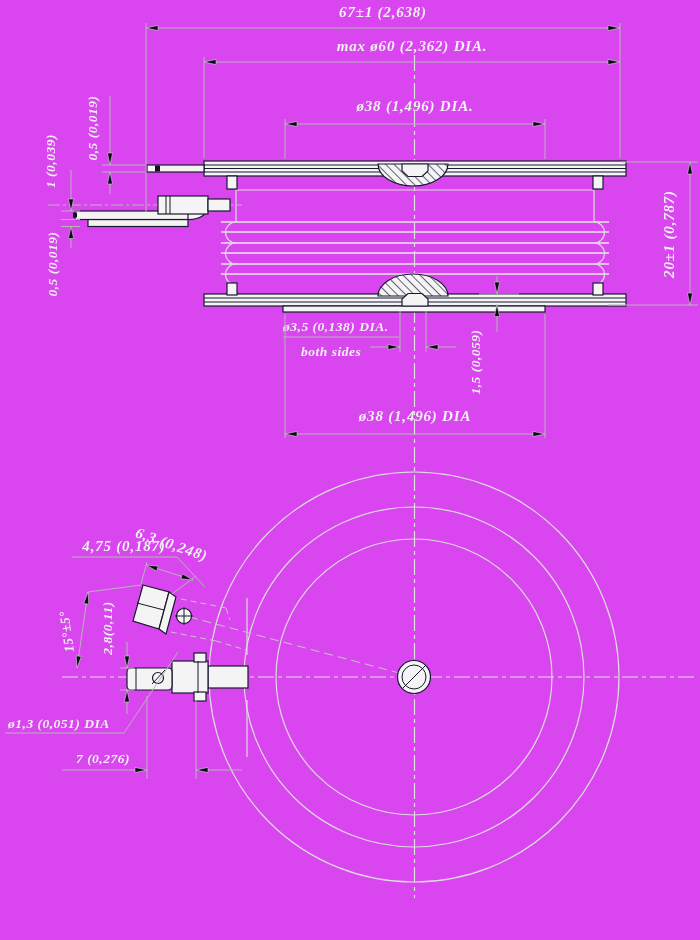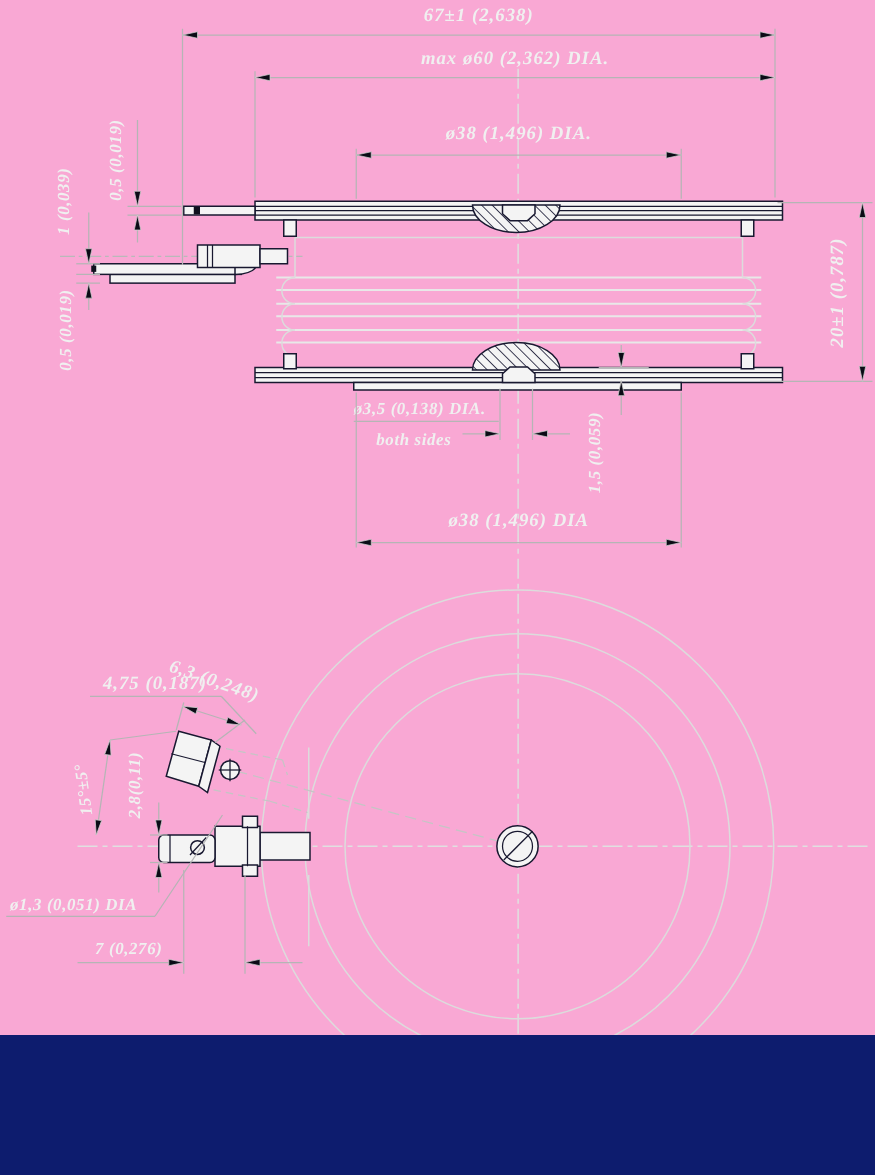--- a/index.html
+++ b/index.html
@@ -1,16 +1,16 @@
 <!DOCTYPE html>
 <html><head>
 <meta charset="utf-8">
 <style>
   html,body{margin:0;padding:0;background:#0d1c6e;}
-  .sheet{position:relative;width:700px;height:828px;background:#f9a8d4;overflow:hidden;
+  .sheet{position:relative;width:700px;height:940px;background:#d946ef;overflow:hidden;
          font-family:"Liberation Serif", serif;}
   svg{display:block;}
   text{fill:#f0f0f0;font-family:"Liberation Serif", serif;font-style:italic;font-weight:700;
        font-size:15px;letter-spacing:0.8px;}
   text.sm{font-size:13.5px;letter-spacing:0.5px;}
   .ext{stroke:#b5b5b5;stroke-width:1;fill:none;}
   .dim{stroke:#b5b5b5;stroke-width:1;fill:none;}
   .obj{stroke:#dcdcdc;stroke-width:1.2;fill:none;}
   .fin{stroke:#e8e8e8;stroke-width:1.5;fill:none;}
   .wsh{fill:#f4f4f4;stroke:#181830;stroke-width:1.2;}

